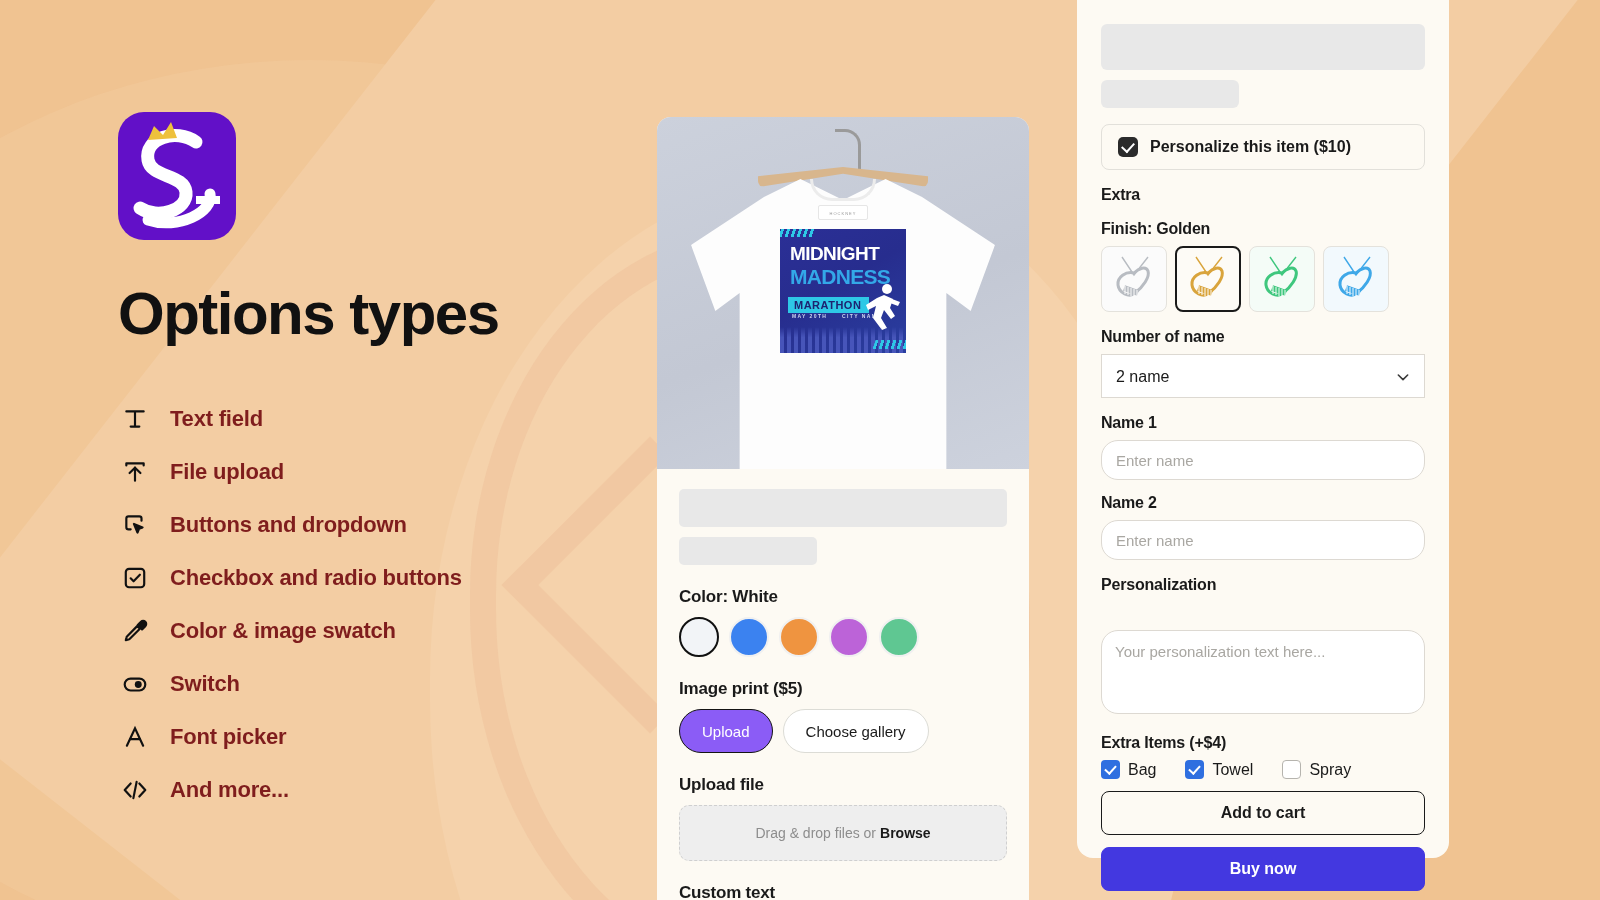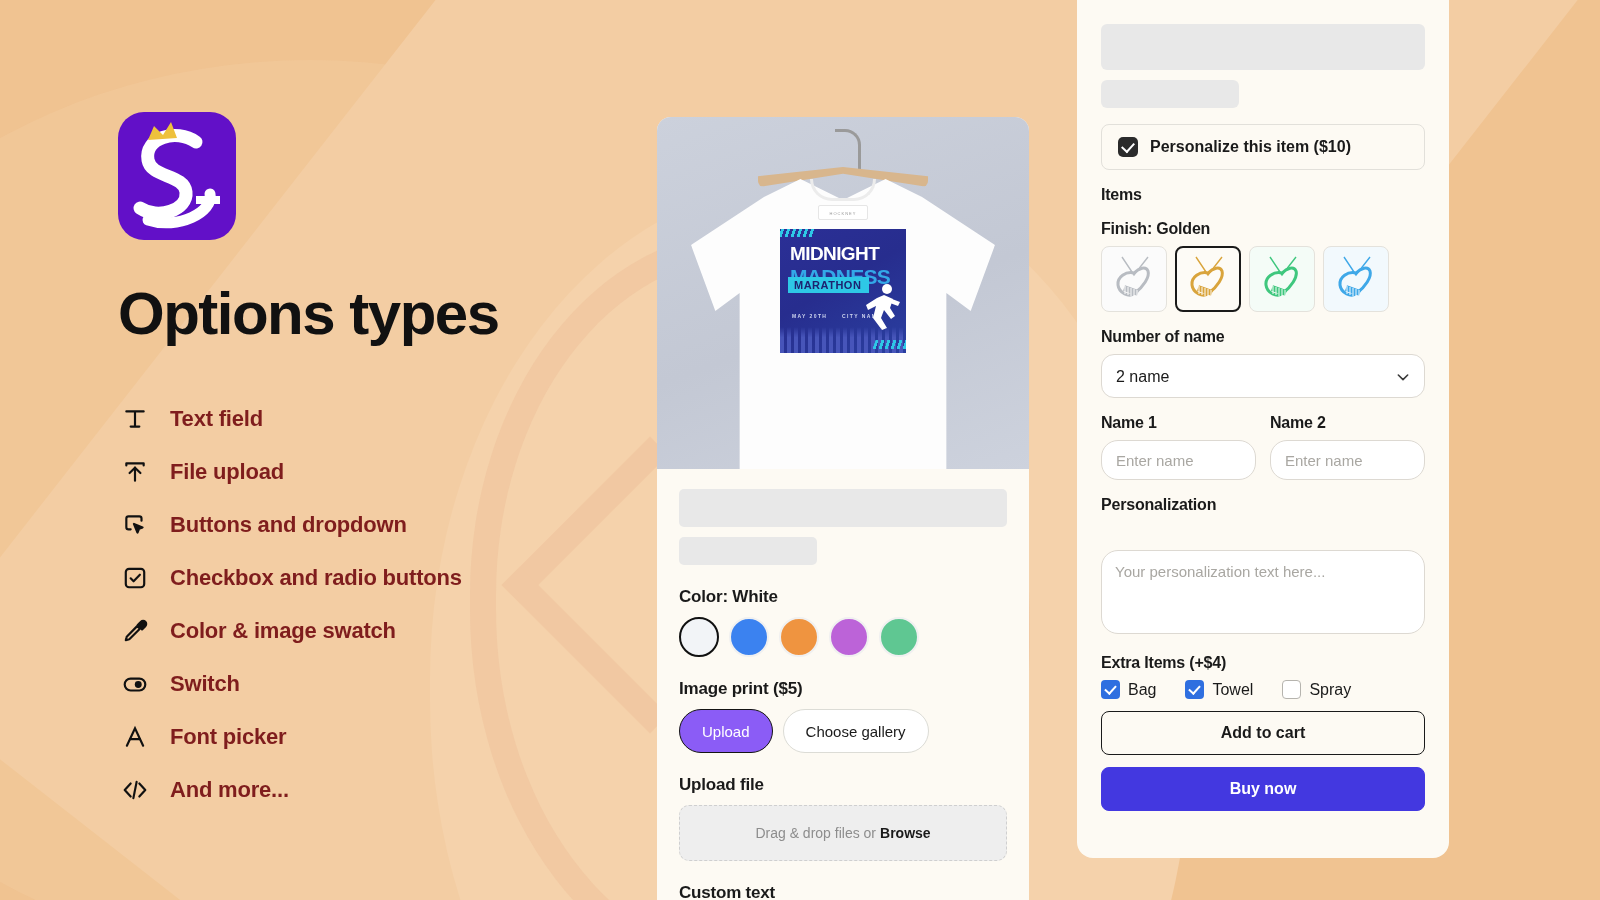--- a/index.html
+++ b/index.html
@@ -142,21 +142,21 @@
   .print-line1 {
     position: absolute; left: 10px; top: 14px; right: 8px;
     color: #fff; font-size: 19px; font-weight: 700; letter-spacing: -.6px;
     font-family: "Liberation Sans", sans-serif;
   }
   .print-line2 {
     position: absolute; left: 10px; top: 36px; right: 8px;
     color: #33a8e8; font-size: 21px; font-weight: 700; letter-spacing: -.7px;
   }
   .print-band {
-    position: absolute; left: 8px; top: 48px;
+    position: absolute; left: 8px; top: 68px;
     background: #2ec8e6; padding: 2px 8px 2px 6px;
     color: #1d2270; font-size: 11px; font-weight: 700; letter-spacing: .5px;
   }
   .print-meta {
     position: absolute; left: 12px; top: 84px;
     color: #cfd6ef; font-size: 5px; font-weight: 700; letter-spacing: 1.4px;
   }
   .print-meta2 { left: 62px; }
   #runner {
     position: absolute; right: 4px; top: 52px; width: 46px; height: 58px;
@@ -244,31 +244,31 @@
   }
   #finish-row { display: flex; gap: 8px; }
   .finish-btn {
     width: 66px; height: 66px; border-radius: 8px;
     border: 1px solid #e4e2dc; background: #fbfbfb;
     display: flex; align-items: center; justify-content: center;
     cursor: pointer; overflow: hidden;
   }
   .finish-btn.selected { border: 2px solid #1a1a1a; }
   #name-select {
-    width: 100%; height: 44px; border: 1px solid #ddd9d2; border-radius: 13px;
+    width: 100%; height: 44px; border: 1px solid #ddd9d2; border-radius: 0;
     background: #fff; padding: 0 36px 0 14px;
     font-size: 16px; color: #1a1a1a; cursor: pointer;
     font-family: "Liberation Sans", sans-serif;
     -webkit-appearance: none; appearance: none;
   }
   #select-wrap { position: relative; }
   #select-chevron {
     position: absolute; right: 14px; top: 15px; pointer-events: none;
   }
-  #names-row { display: flex; gap: 14px; }
+  #names-row { display: flex; gap: 14px; flex-direction: column; }
   .name-col { flex: 1; }
   .name-input, #personalization-textarea {
     width: 100%; border: 1px solid #ddd9d2; border-radius: 17px;
     background: #fff; padding: 0 14px; font-size: 15px; color: #1a1a1a;
     font-family: "Liberation Sans", sans-serif;
   }
   .name-input { height: 40px; }
   #personalization-textarea {
     height: 84px; padding: 10px 13px; resize: none; line-height: 1.4; margin-top: 28px;
   }
@@ -468,21 +468,21 @@
 <div id="right-card">
 
   <div class="r-skel-wide"></div>
   <div class="r-skel-narrow"></div>
 
   <div id="personalize-box">
     <span class="cb-dark"></span>
     <span style="font-size:16px;font-weight:700;color:#1a1a1a">Personalize this item ($10)</span>
   </div>
 
-  <div class="r-label">Items</div>
+  <div class="r-label">Extra</div>
 
   <div class="r-label">Finish: Golden</div>
   <div id="finish-row">
 
     <div class="finish-btn" style="background:#fbfbfb">
       <svg width="52" height="52" viewBox="0 0 52 52">
         <path d="M14 4 L26 22 L40 4" stroke="#b8bcc2" stroke-width="1.4" fill="none"></path>
         <path d="M26 20 C18 18 9 24 10 32 C11 40 21 45 27 40 C35 34 42 24 40 18 C38 13 31 15 26 20 Z" stroke="#b8bcc2" stroke-width="3" fill="none" stroke-linejoin="round"></path>
         <path d="M16 35 l14 5" stroke="#b8bcc2" stroke-width="6"></path>
         <path d="M17 33 v8 M20 34 v8 M23 35 v8 M26 36 v8 M29 37 v7" stroke="#fbfbfb" stroke-width="1"></path>

